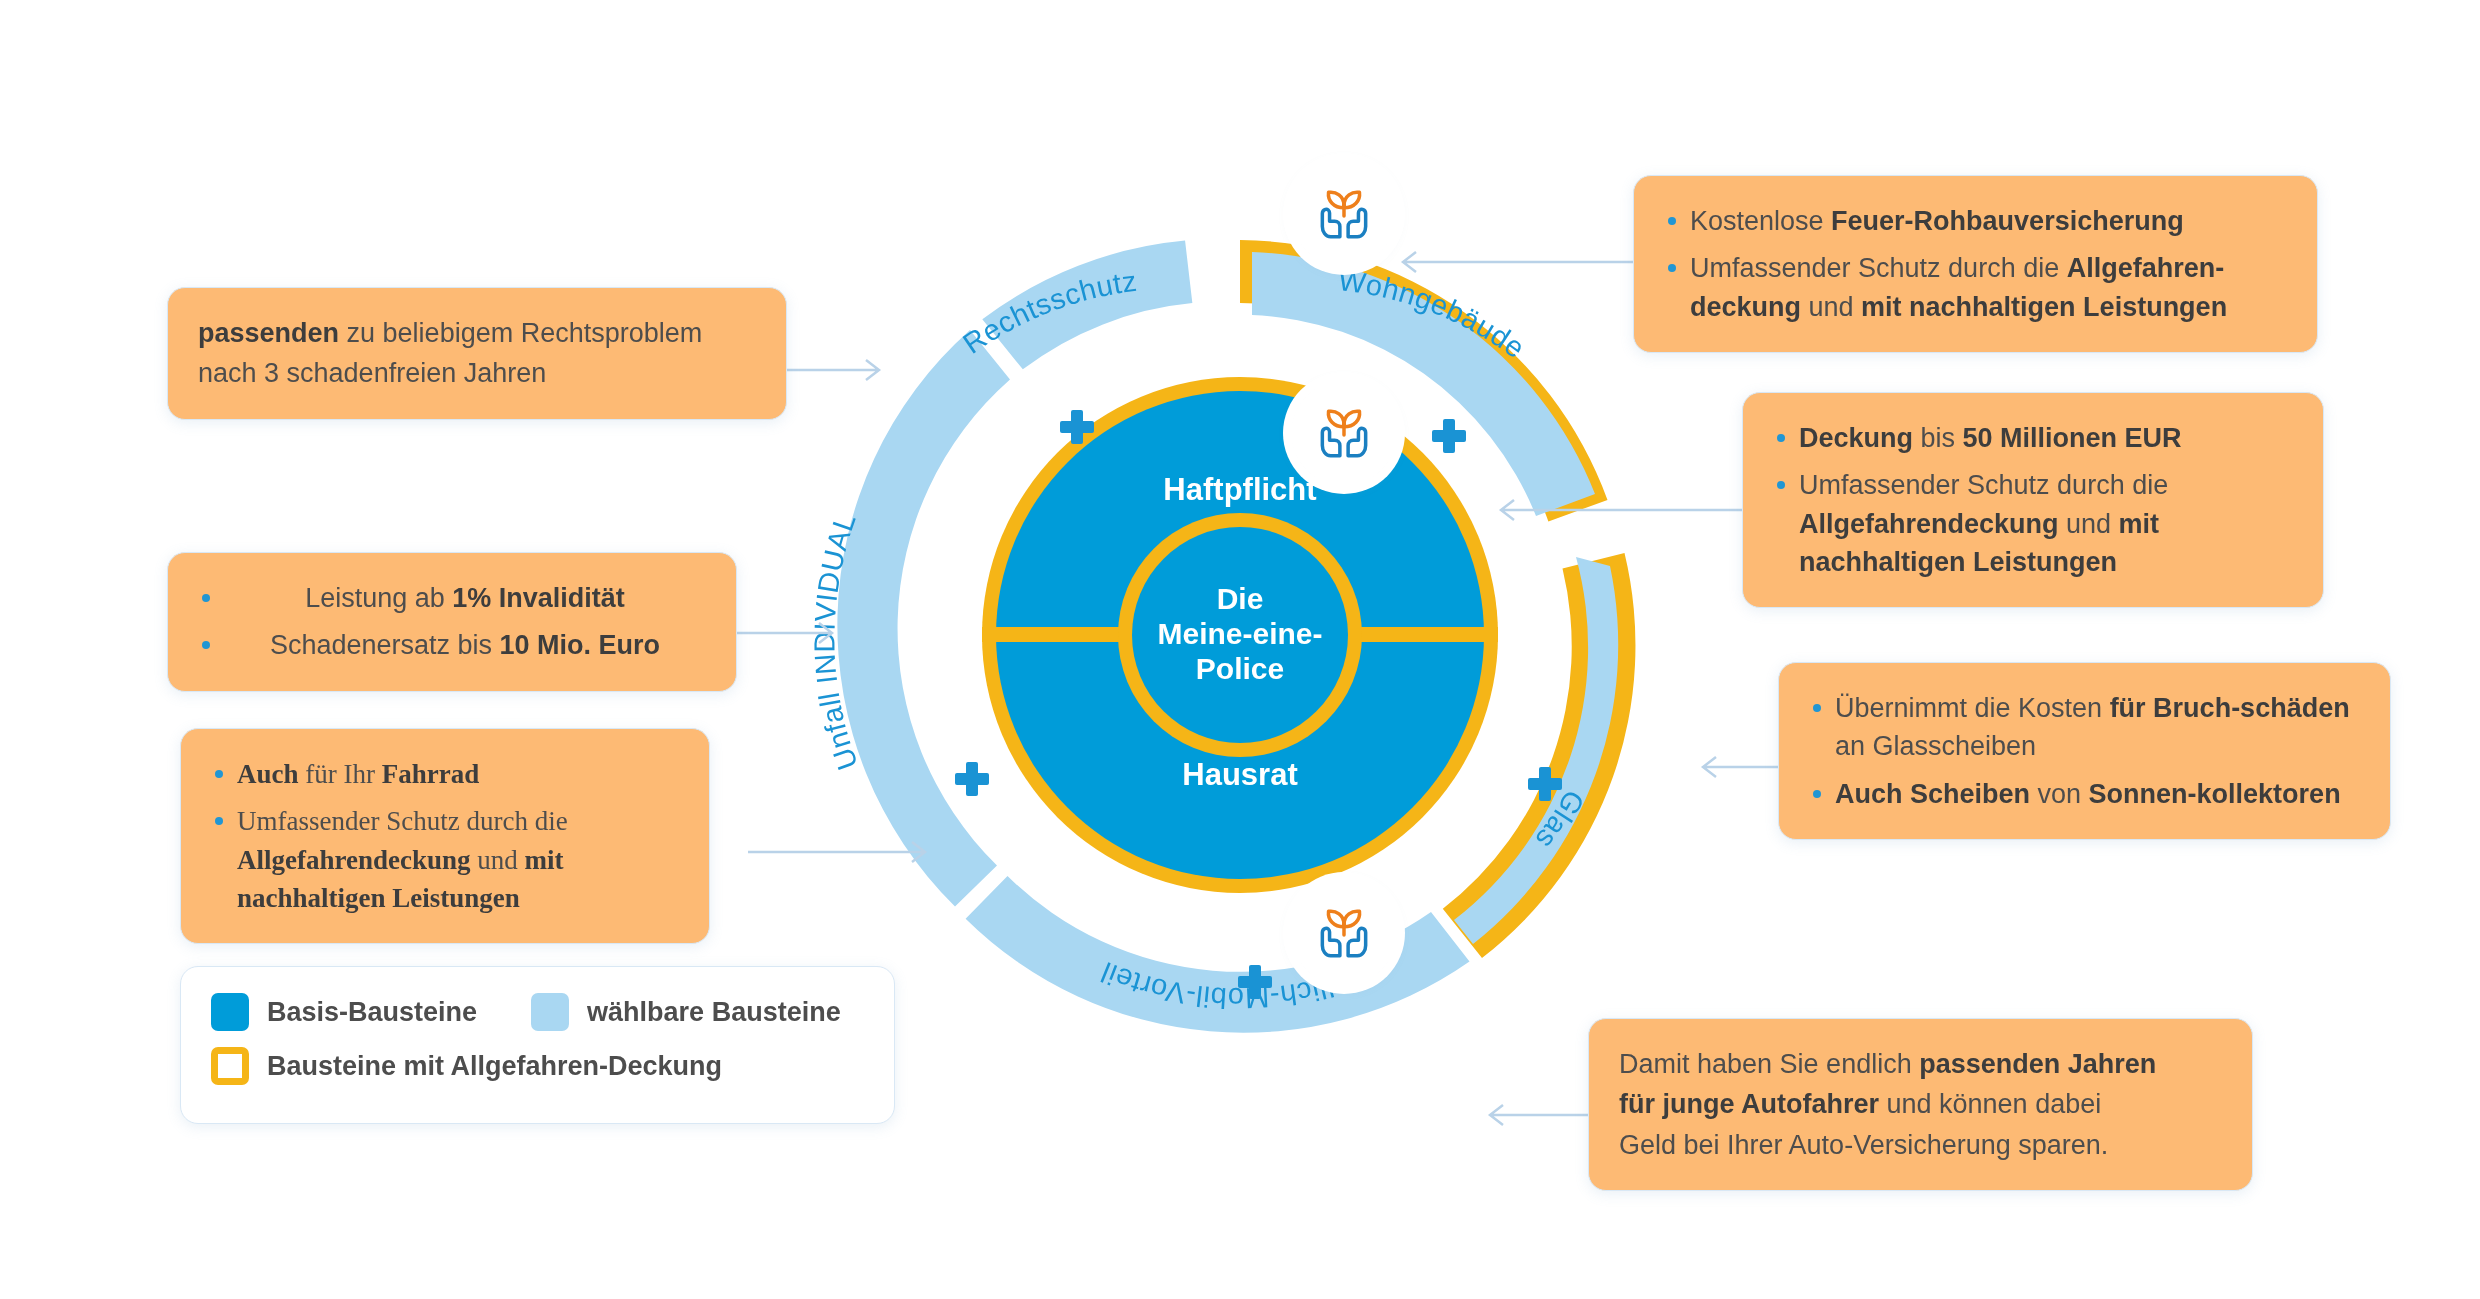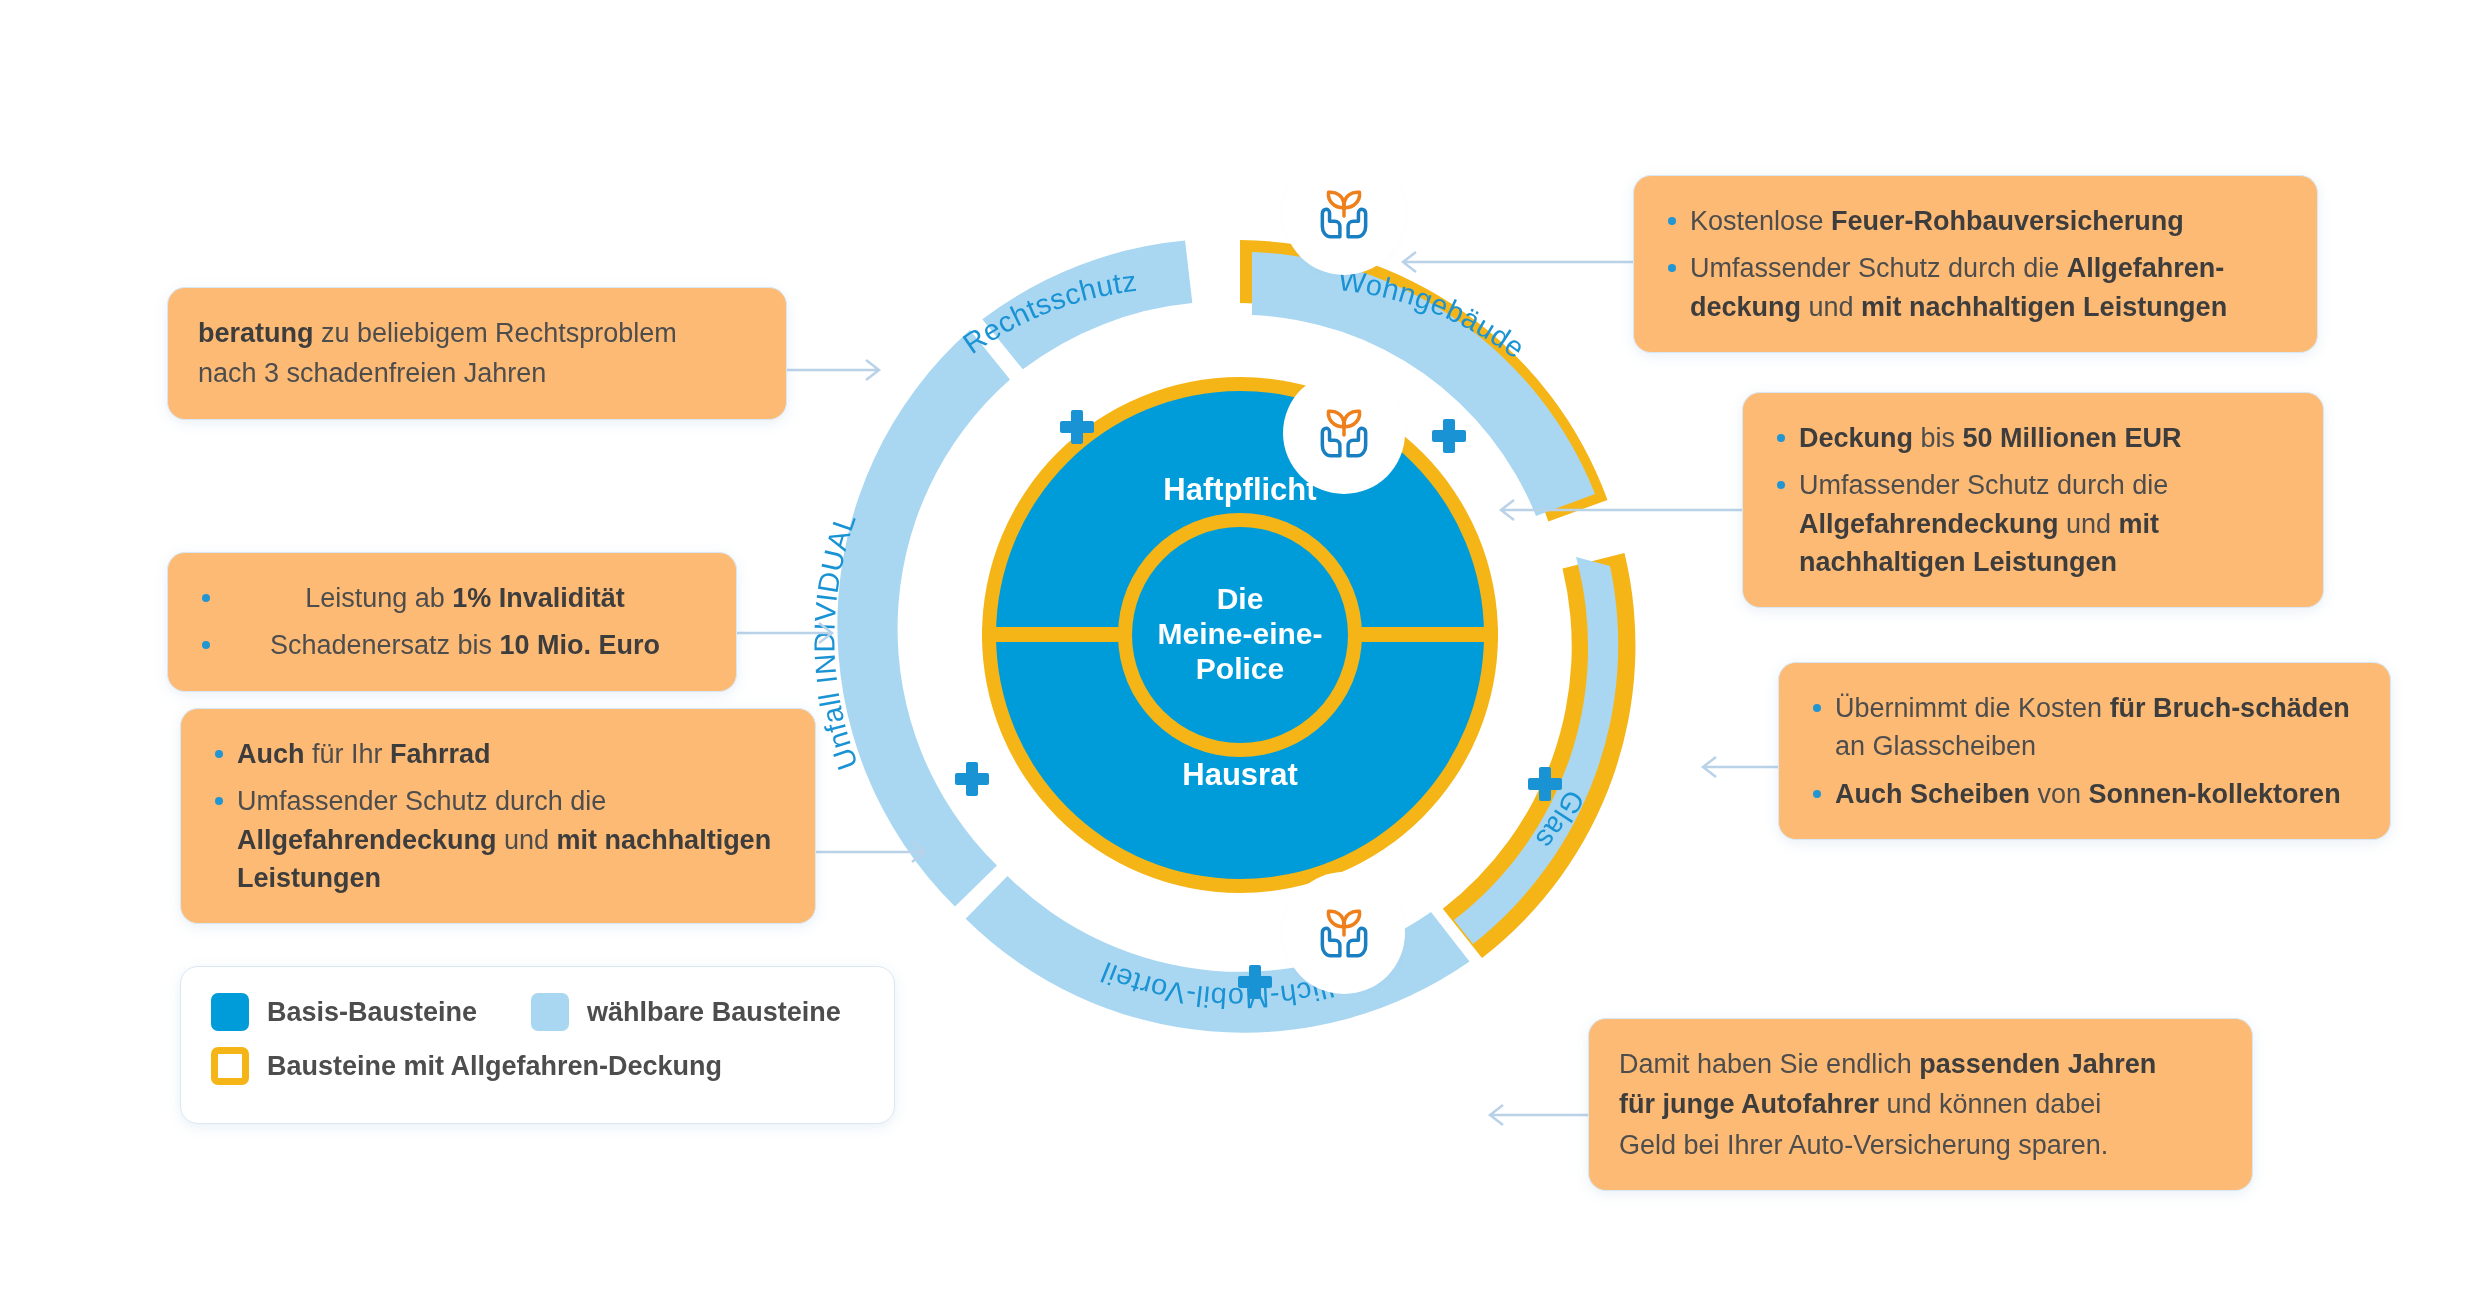--- a/index.html
+++ b/index.html
@@ -40,21 +40,21 @@
     position:absolute;left:4px;top:15px;
     width:8px;height:8px;border-radius:50%;
     background:#2196d3;
   }
   .callout p{margin:0 0 2px 0;}
   .callout p:last-child{margin-bottom:0;}
 
   
   #box-rechtsschutz{left:167px;top:287px;width:620px;}
   #box-unfall-1   {left:167px;top:552px;width:570px;text-align:center;}
-  #box-unfall-2   {left:180px;top:708px;width:636px;}
+  #box-unfall-2   {left:180px;top:728px;width:530px;font-family:Liberation Serif, serif;}
   #box-wohngebaeude{left:1633px;top:175px;width:685px;}
   #box-haftpflicht{left:1742px;top:392px;width:582px;}
   #box-glas       {left:1778px;top:662px;width:613px;}
   #box-mobil      {left:1588px;top:1018px;width:665px;}
 
   
   .legend{
     position:absolute;left:180px;top:966px;width:715px;
     background:#ffffff;border:1px solid #d9e8f5;border-radius:18px;
     box-shadow:0 3px 14px rgba(120,160,200,.16);
@@ -295,21 +295,21 @@
     </svg>
   </div>
   <div class="conn" id="conn-mobil">
     <svg width="120" height="30" viewBox="0 0 120 30">
       <path d="M120 15 H14 M26 5 L13 15 L26 25" fill="none" stroke="#b9d2e8" stroke-width="2.5"></path>
     </svg>
   </div>
 
   <div class="callout" id="box-rechtsschutz">
     <div>
-        <p><b>beratung</b> zu beliebigem Rechtsproblem</p>
+        <p><b>passenden</b> zu beliebigem Rechtsproblem</p>
         <p>nach 3 schadenfreien Jahren</p>
       </div>
   </div>
 
   <div class="callout" id="box-unfall-1">
     <ul>
         <li>Leistung ab <b>1% Invalidität</b></li>
         <li>Schadenersatz bis <b>10 Mio. Euro</b></li>
       </ul>
   </div>

